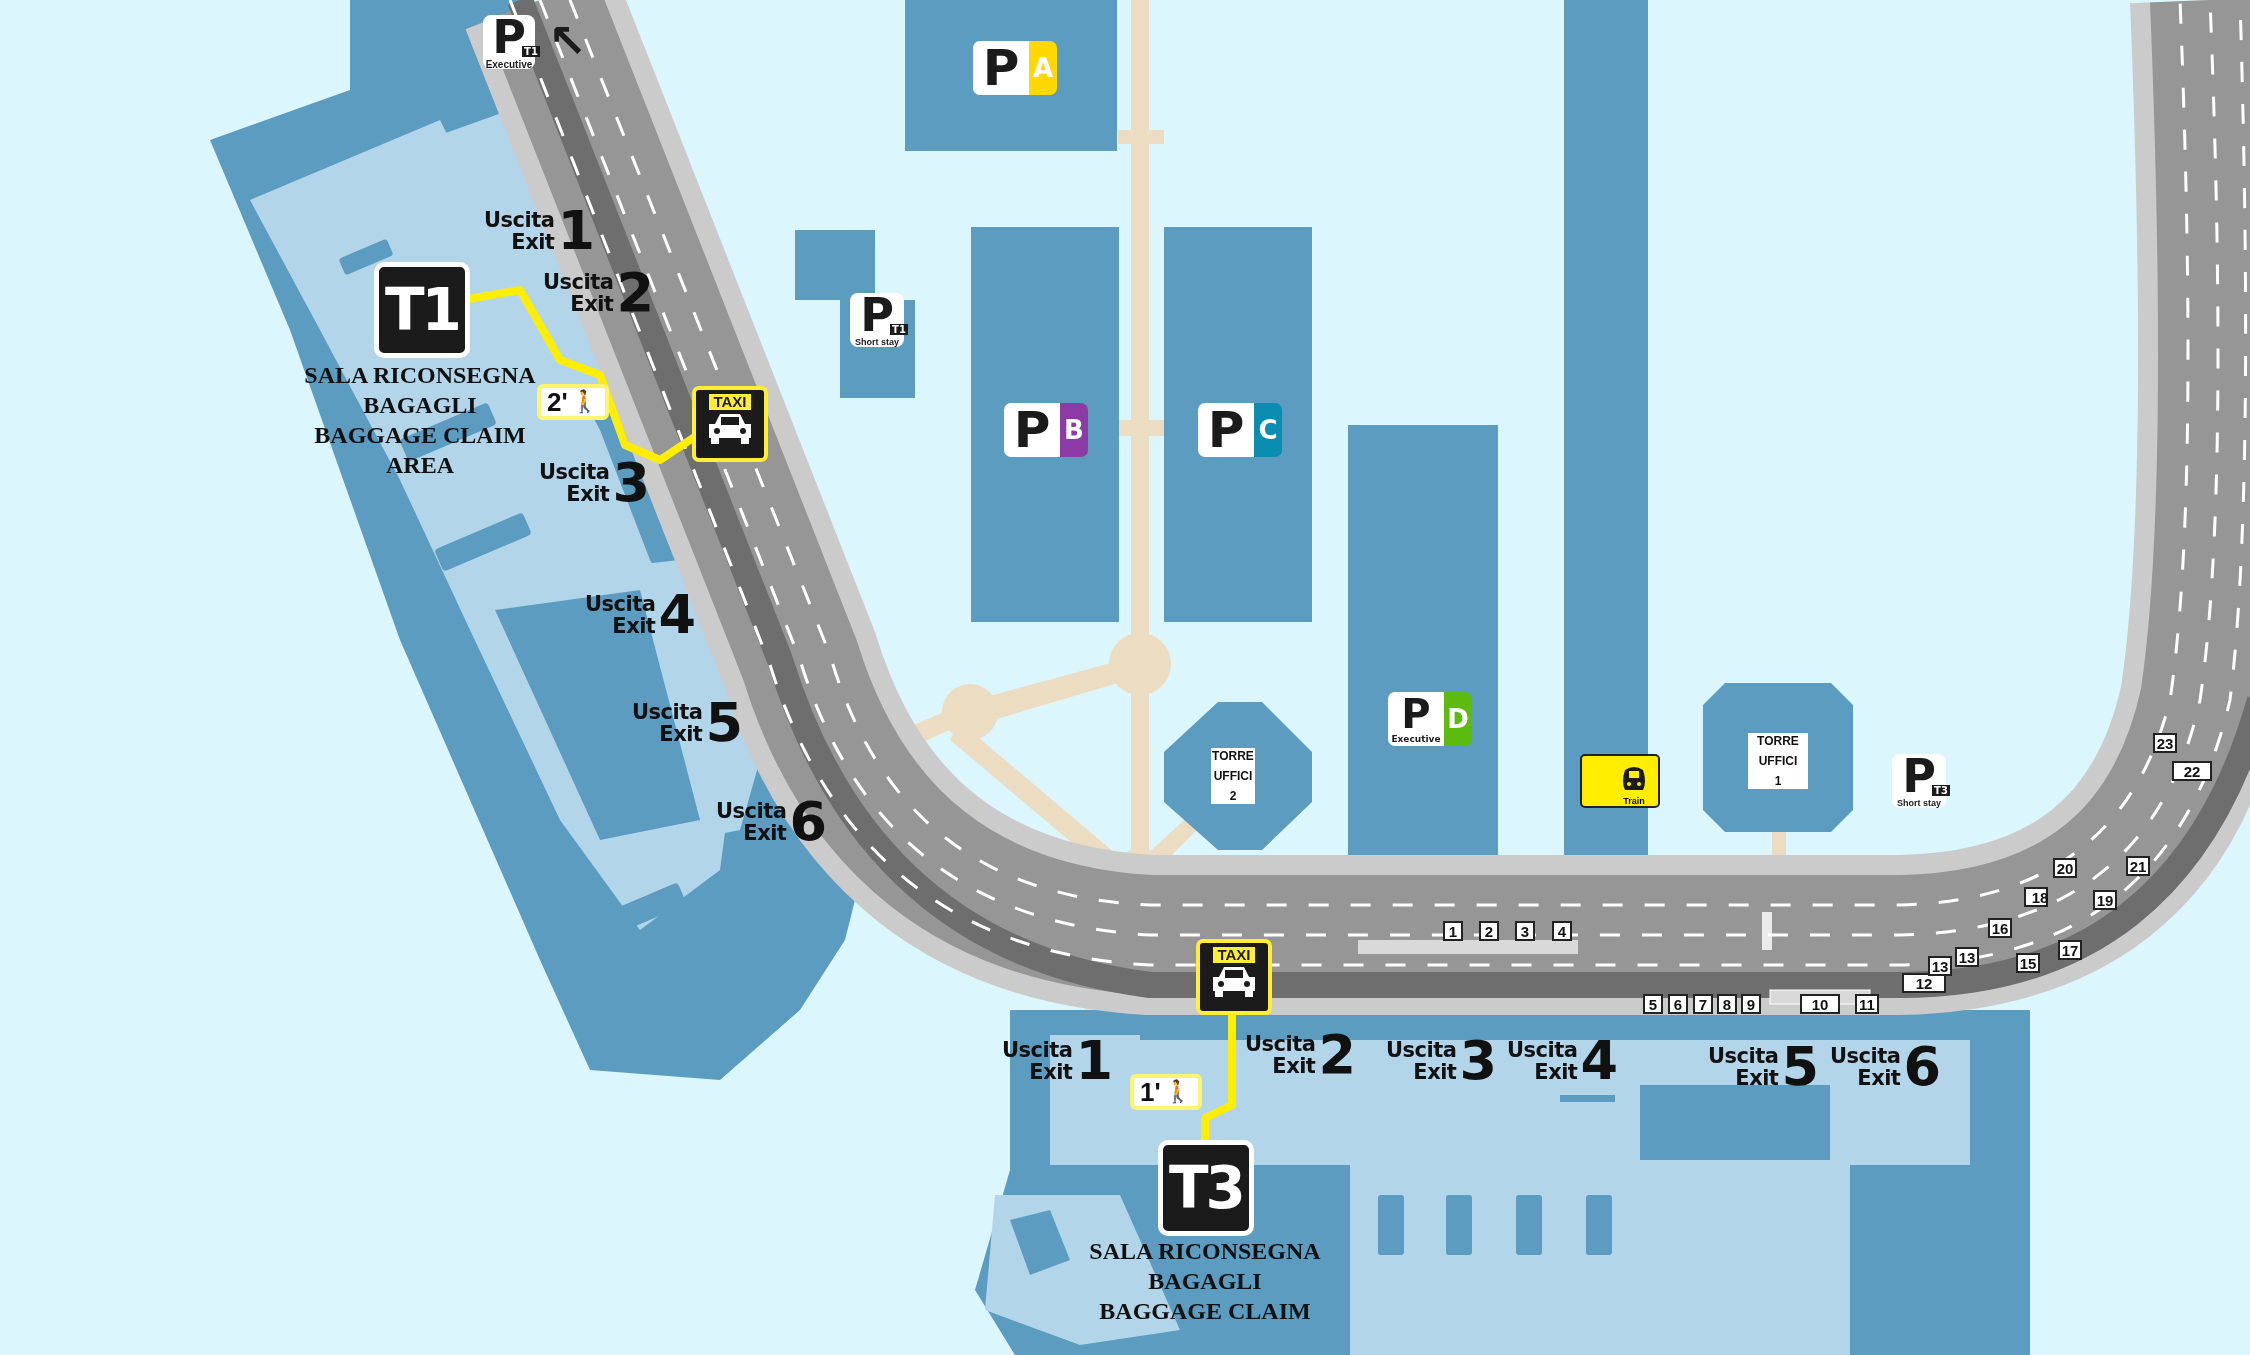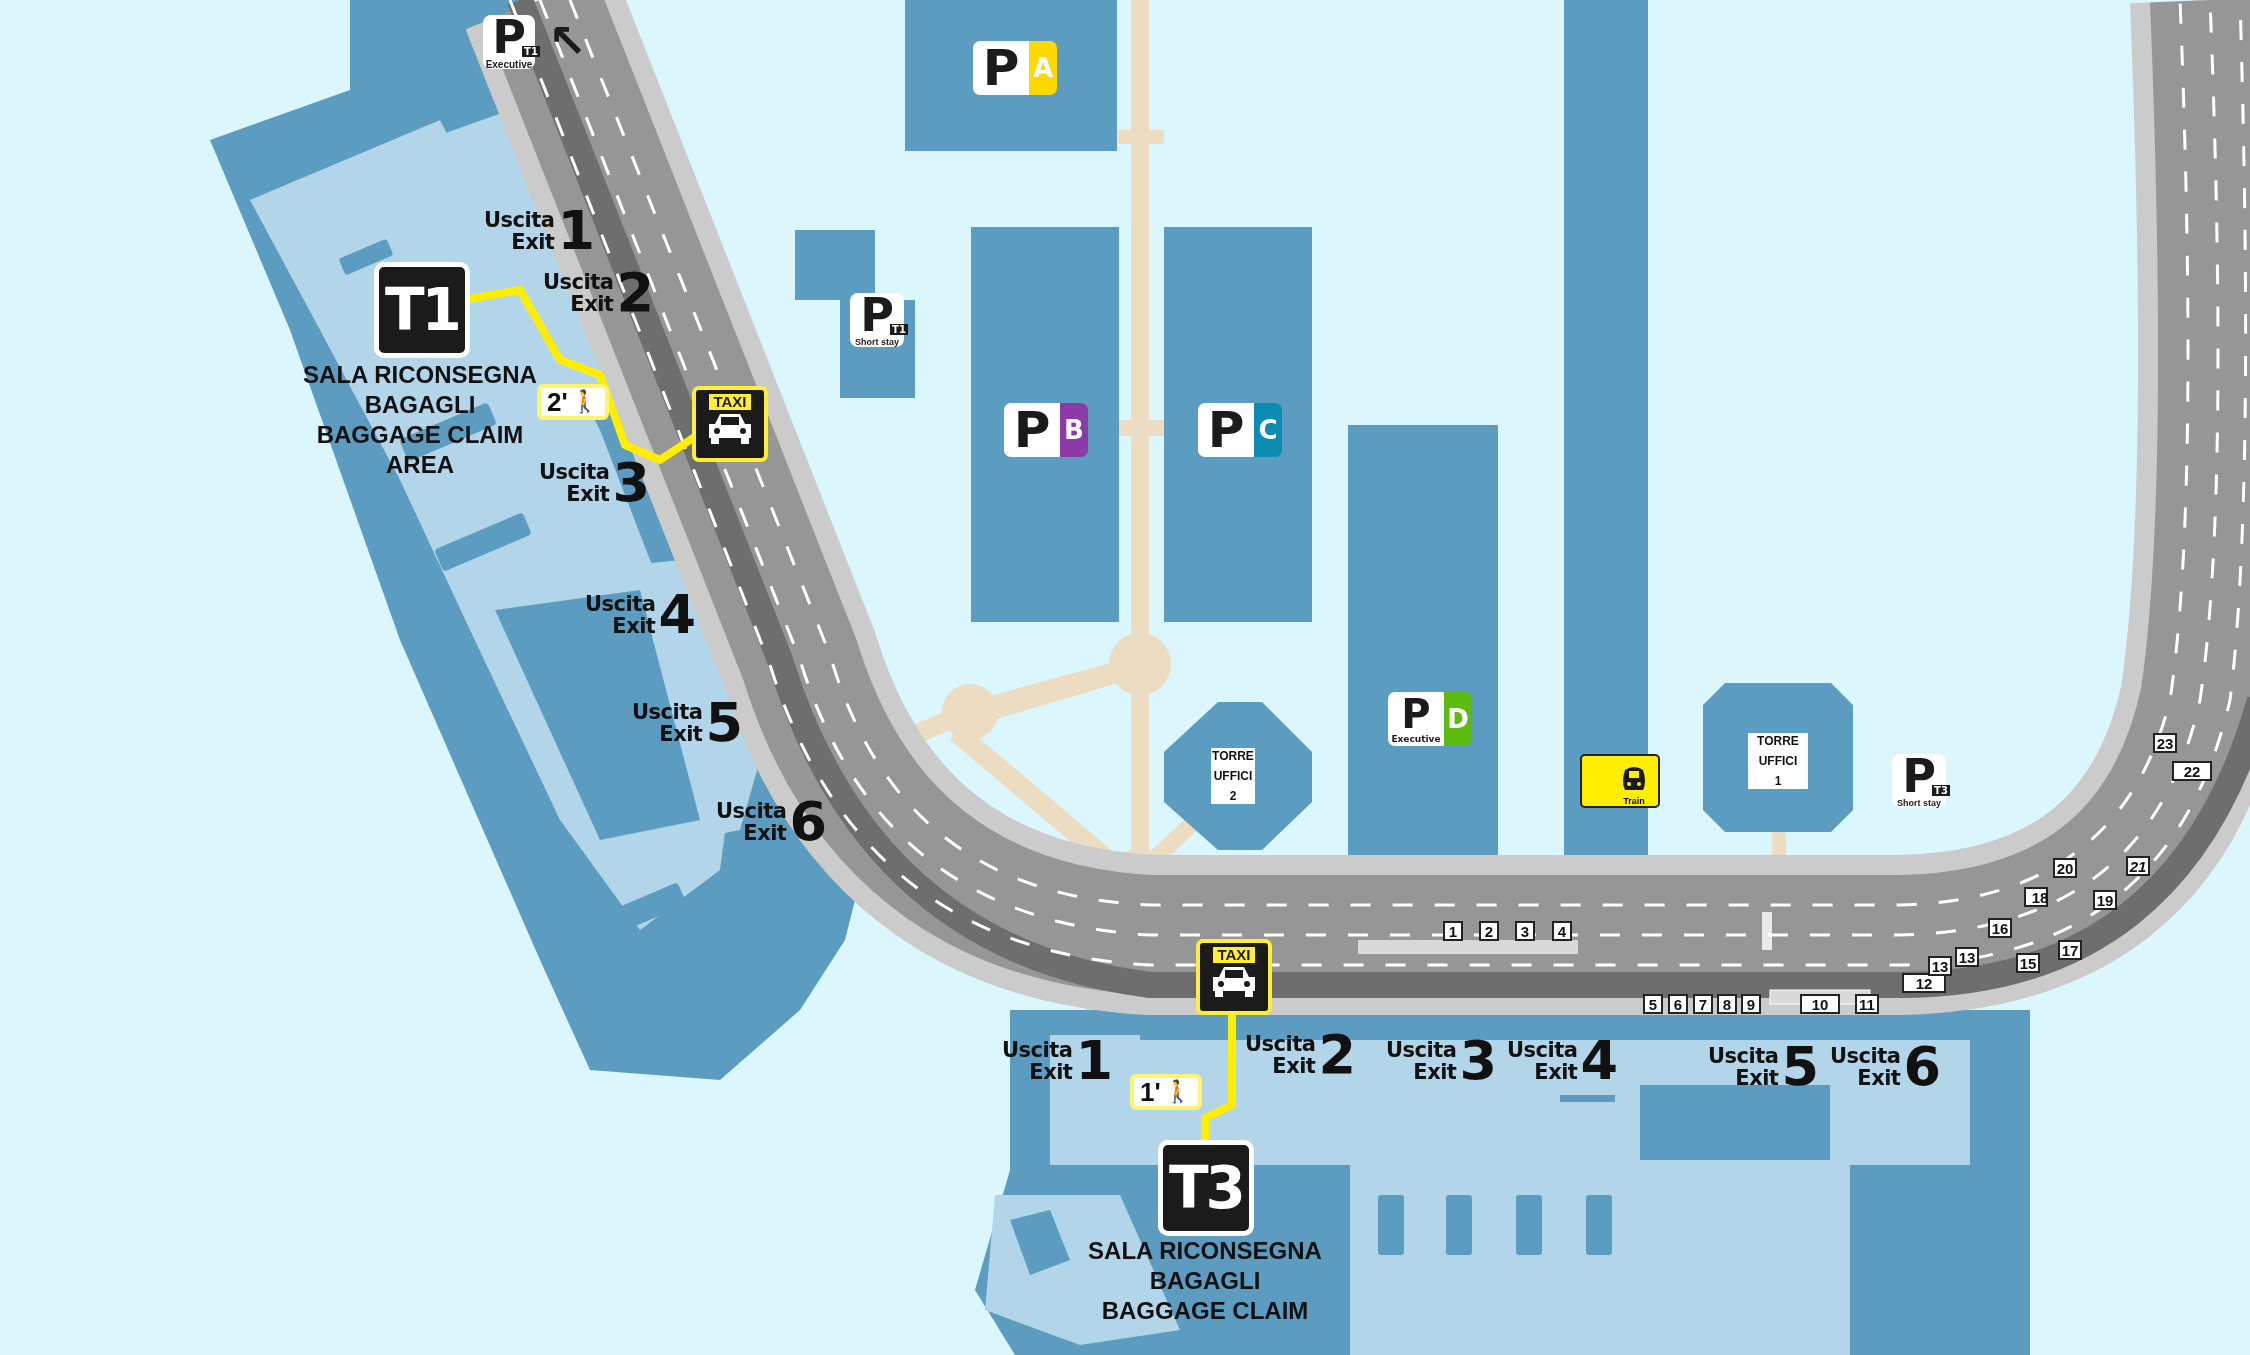--- a/index.html
+++ b/index.html
@@ -2,21 +2,21 @@
 <html><head>
 <meta charset="utf-8">
 <style>
   html,body{margin:0;padding:0;}
   body{width:2250px;height:1355px;overflow:hidden;background:#dcf6fd;font-family:"Liberation Sans","DejaVu Sans",sans-serif;position:relative;}
   #map{position:absolute;left:0;top:0;width:2250px;height:1355px;}
   .exit{position:absolute;display:flex;align-items:center;color:#111;font-weight:bold;}
   .exit .words{display:flex;flex-direction:column;align-items:flex-end;font-size:21px;line-height:22px;font-family:"DejaVu Sans",sans-serif;letter-spacing:-0.5px;}
   .exit .num{font-size:54px;line-height:54px;margin-left:3px;font-family:"DejaVu Sans",sans-serif;}
   .term{position:absolute;width:86px;height:86px;background:#1b1b1b;border:5px solid #fff;border-radius:10px;color:#fff;font-weight:bold;font-size:58px;display:flex;align-items:center;justify-content:center;font-family:"DejaVu Sans",sans-serif;letter-spacing:-3px;}
-  .claim{position:absolute;text-align:center;font-weight:bold;font-size:24px;line-height:30px;color:#111;font-family:Liberation Sans, sans-serif;}
+  .claim{position:absolute;text-align:center;font-weight:bold;font-size:24px;line-height:30px;color:#111;font-family:Liberation Serif, serif;}
   .park{position:absolute;display:flex;height:54px;border-radius:7px;overflow:hidden;}
   .park .p{background:#fff;width:56px;display:flex;align-items:center;justify-content:center;font-weight:bold;font-size:50px;color:#1b1b1b;font-family:"DejaVu Sans",sans-serif;}
   .park .l{width:28px;display:flex;align-items:center;justify-content:center;color:#fff;font-weight:bold;font-size:26px;font-family:"DejaVu Sans",sans-serif;}
   .psign{position:absolute;background:#fff;border-radius:8px;display:flex;flex-direction:column;align-items:center;color:#1b1b1b;}
   .psign .big{font-weight:bold;font-size:46px;line-height:44px;font-family:"DejaVu Sans",sans-serif;position:relative;}
   .psign .tag{position:absolute;right:-14px;bottom:2px;background:#1b1b1b;color:#fff;font-size:10px;line-height:11px;padding:0 2px;font-weight:bold;}
   .psign .sub{font-size:10px;font-weight:bold;line-height:11px;white-space:nowrap;}
   .taxi{position:absolute;width:68px;height:68px;background:#1b1b1b;border:4px solid #ffee33;border-radius:7px;display:flex;flex-direction:column;align-items:center;}
   .taxi .t{background:#ffee33;color:#1b1b1b;font-weight:bold;font-size:15px;line-height:16px;padding:0 4px;margin-top:4px;}
   .walk{position:absolute;background:#fff;border:4px solid #fff46e;border-radius:6px;display:flex;align-items:center;justify-content:center;font-weight:bold;font-size:26px;color:#111;height:28px;padding:0 6px;}
@@ -309,16 +309,16 @@
   <div class="stop" style="left:1855px;top:994px;width:24px;">11</div>
   <div class="stop" style="left:1902px;top:973px;width:44px;">12</div>
   <div class="stop" style="left:1928px;top:956px;width:24px;">13</div>
   <div class="stop" style="left:1955px;top:947px;width:24px;">13</div>
   <div class="stop" style="left:2016px;top:953px;width:24px;">15</div>
   <div class="stop" style="left:1988px;top:918px;width:24px;">16</div>
   <div class="stop" style="left:2058px;top:940px;width:24px;">17</div>
   <div class="stop" style="left:2024px;top:887px;width:24px;padding-left:8px;">18</div>
   <div class="stop" style="left:2093px;top:890px;width:24px;">19</div>
   <div class="stop" style="left:2053px;top:858px;width:24px;">20</div>
-  <div class="stop" style="left:2126px;top:856px;width:24px;font-style:italic;">21</div>
+  <div class="stop" style="left:2126px;top:856px;width:24px;">21</div>
   <div class="stop" style="left:2172px;top:761px;width:40px;">22</div>
   <div class="stop" style="left:2153px;top:733px;width:24px;">23</div>
 </div>
 
 </body></html>

